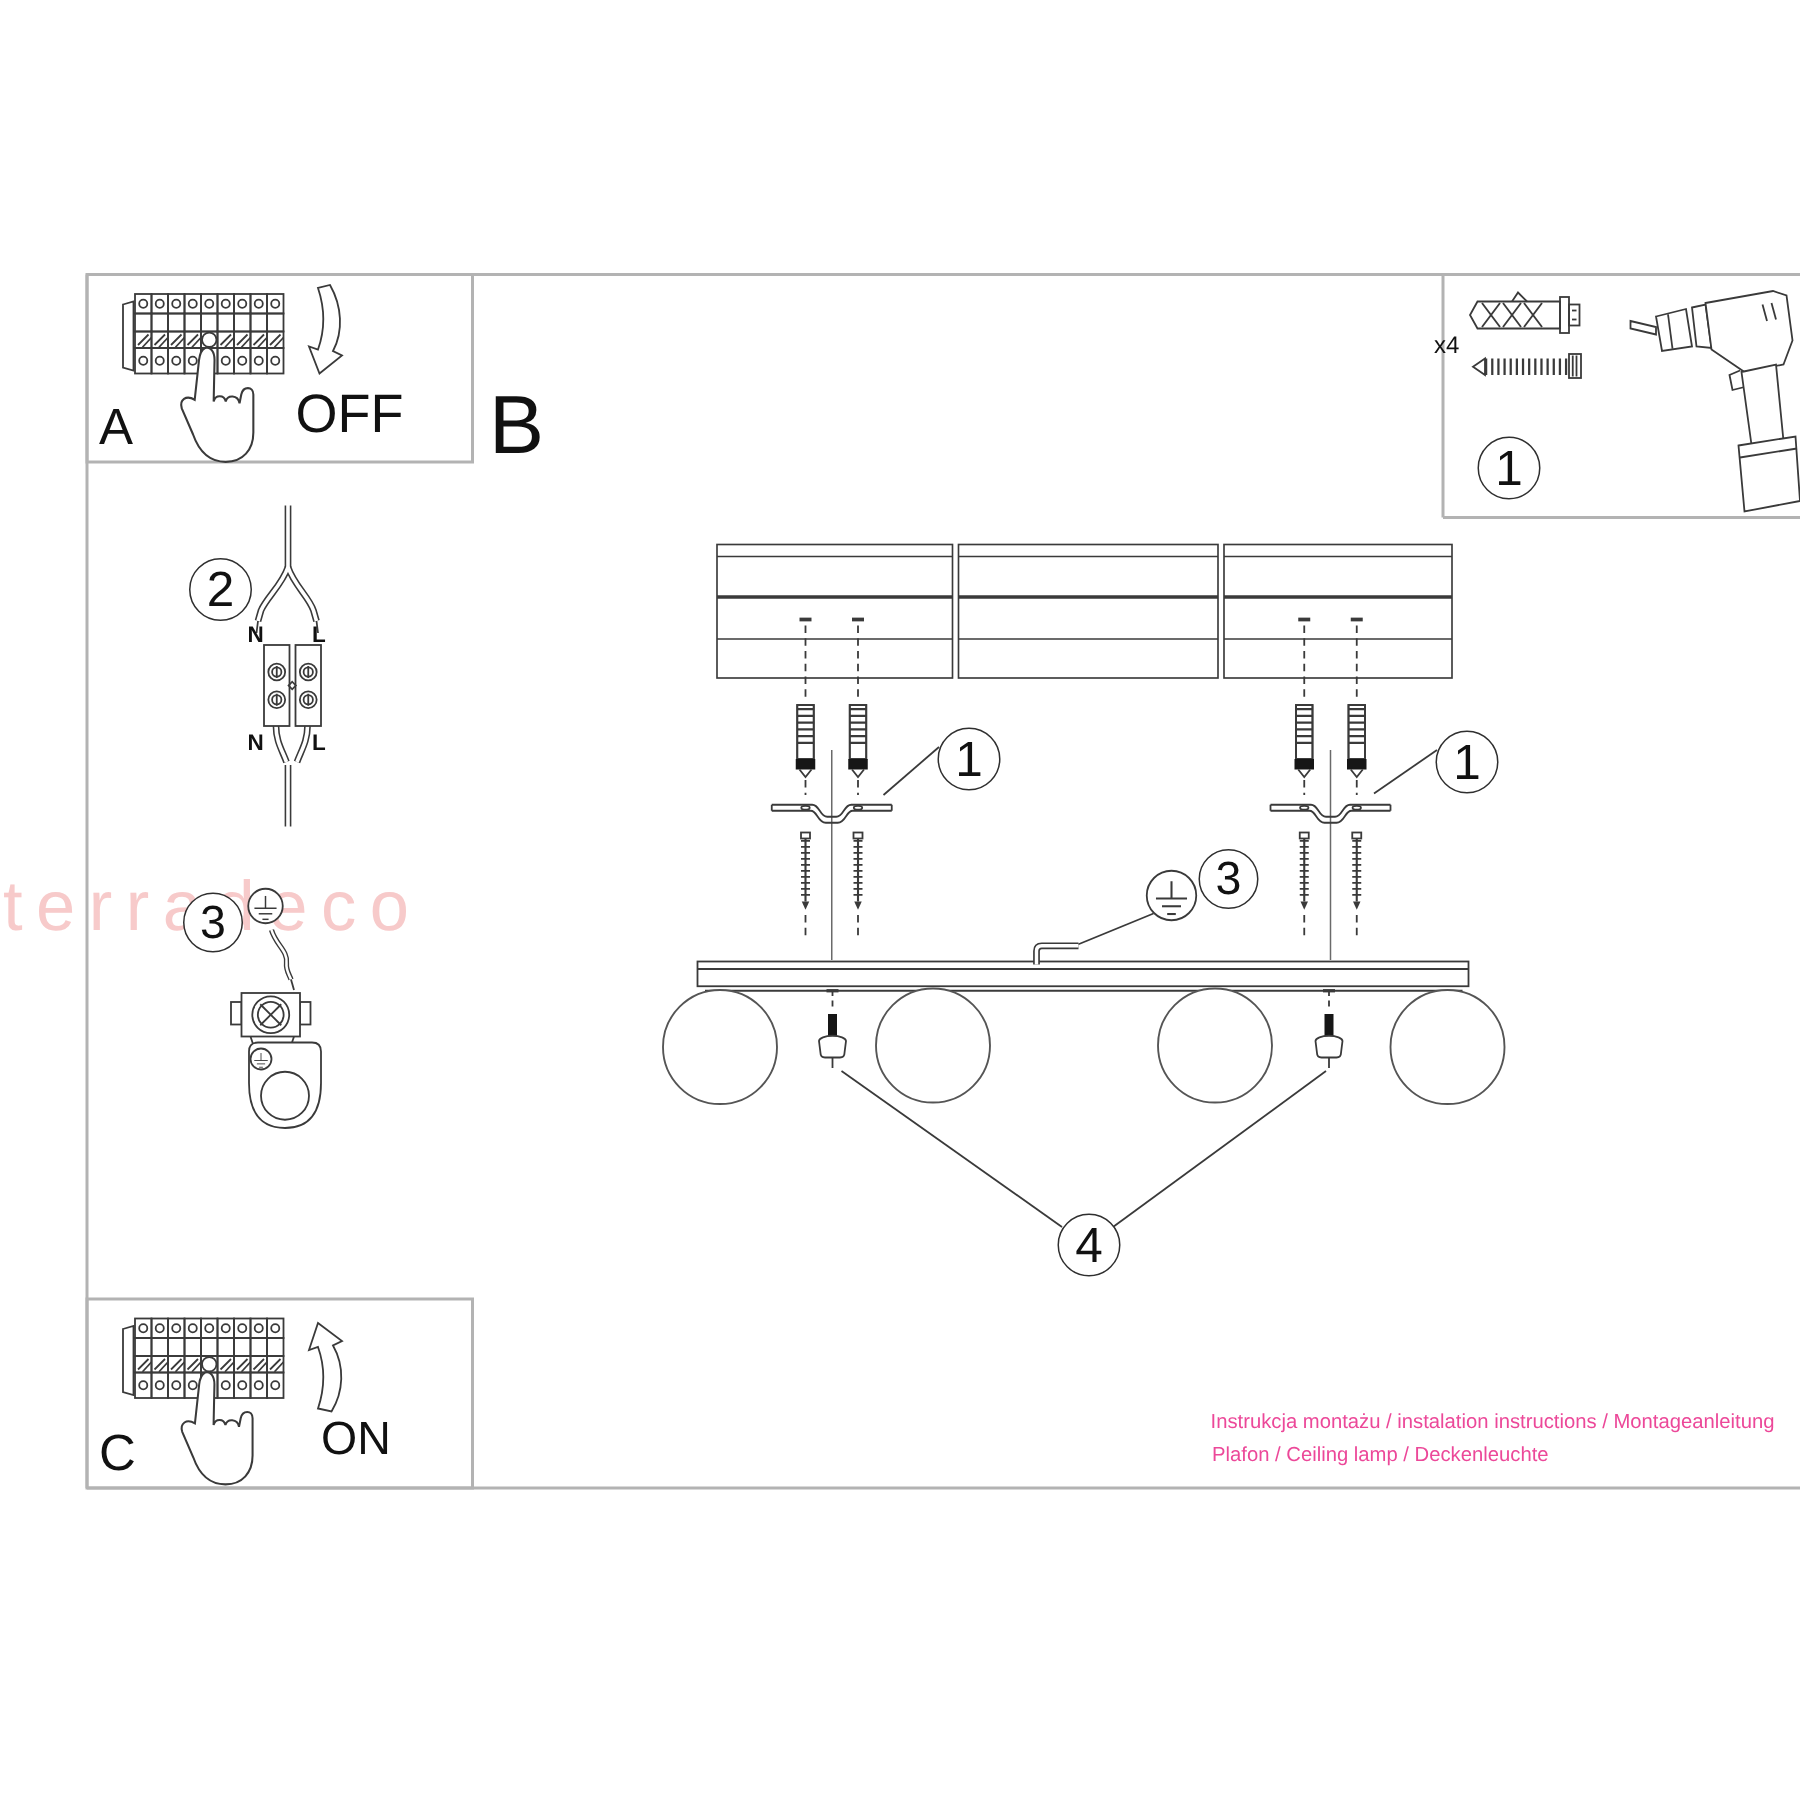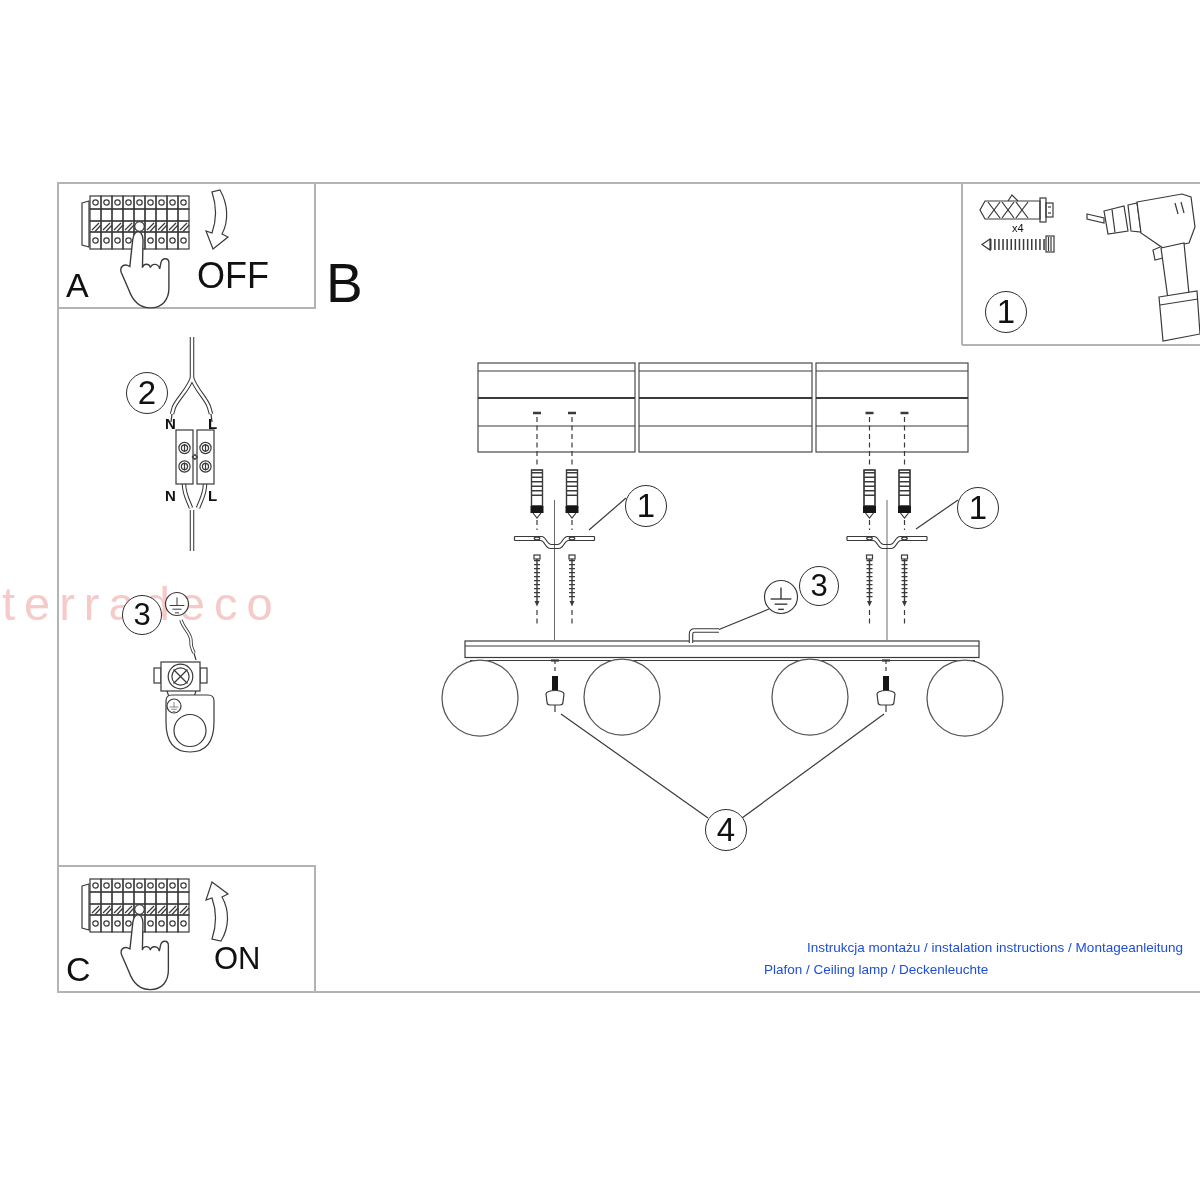--- a/index.html
+++ b/index.html
@@ -5,21 +5,21 @@
   html,body{margin:0;padding:0}
   body{width:1200px;height:1200px;background:#fff;overflow:hidden;position:relative;
        font-family:"Liberation Sans",sans-serif;color:#111}
   #wm{position:absolute;left:2px;top:576px;font-size:47px;letter-spacing:9px;
       color:#f7caca;z-index:1;white-space:nowrap}
   #art{position:absolute;left:0;top:0;z-index:2}
   .txt{position:absolute;z-index:3;white-space:nowrap}
   .callout{position:absolute;z-index:3;border:1.7px solid #2f2f2f;border-radius:50%;
       background:#fff;display:flex;align-items:center;justify-content:center;color:#111}
   .nl{font-weight:bold;font-size:15px}
-  .footer{font-size:13.5px;color:#1d4ed8}
+  .footer{font-size:13.5px;color:#ec4899}
 </style>
 </head>
 <body>
 
 <div id="wm">terradeco</div>
 
 <svg id="art" width="1200" height="1200" viewBox="0 0 1200 1200" stroke="#3a3a3a" fill="none" stroke-width="1.2">
 <defs>
   <g id="bmod">
     <rect x="0" y="0" width="11" height="13"></rect>
@@ -260,29 +260,29 @@
   <circle cx="174" cy="706" r="7"></circle>
   <use href="#gndsym" transform="translate(174,707) scale(0.5)"></use>
 </g>
 </svg>
 
 <div class="txt" style="left:66px;top:266px;font-size:34px">A</div>
 <div class="txt" style="left:197px;top:255px;font-size:36px">OFF</div>
 <div class="txt" style="left:326px;top:251px;font-size:55px">B</div>
 <div class="txt" style="left:66px;top:950px;font-size:34px">C</div>
 <div class="txt" style="left:214px;top:941px;font-size:31px">ON</div>
-<div class="txt" style="left:1012px;top:222px;font-size:11px">x4</div>
+<div class="txt" style="left:956px;top:222px;font-size:16px">x4</div>
 
 <div class="callout" style="left:985px;top:291px;width:40px;height:40px;font-size:33px">1</div>
 <div class="callout" style="left:625px;top:485px;width:40px;height:40px;font-size:33px">1</div>
 <div class="callout" style="left:957px;top:487px;width:40px;height:40px;font-size:33px">1</div>
 <div class="callout" style="left:799px;top:566px;width:38px;height:38px;font-size:31px">3</div>
 <div class="callout" style="left:705px;top:809px;width:40px;height:40px;font-size:33px">4</div>
 <div class="callout" style="left:126px;top:372px;width:40px;height:40px;font-size:33px">2</div>
 <div class="callout" style="left:122px;top:595px;width:38px;height:38px;font-size:31px">3</div>
 
 <div class="txt nl" style="left:165px;top:415px">N</div>
 <div class="txt nl" style="left:208px;top:415px">L</div>
 <div class="txt nl" style="left:165px;top:487px">N</div>
 <div class="txt nl" style="left:208px;top:487px">L</div>
 
 <div class="txt footer" style="left:807px;top:940px">Instrukcja montażu / instalation instructions / Montageanleitung</div>
-<div class="txt footer" style="left:764px;top:962px">Plafon / Ceiling lamp / Deckenleuchte</div>
+<div class="txt footer" style="left:808px;top:962px">Plafon / Ceiling lamp / Deckenleuchte</div>
 
 </body></html>

